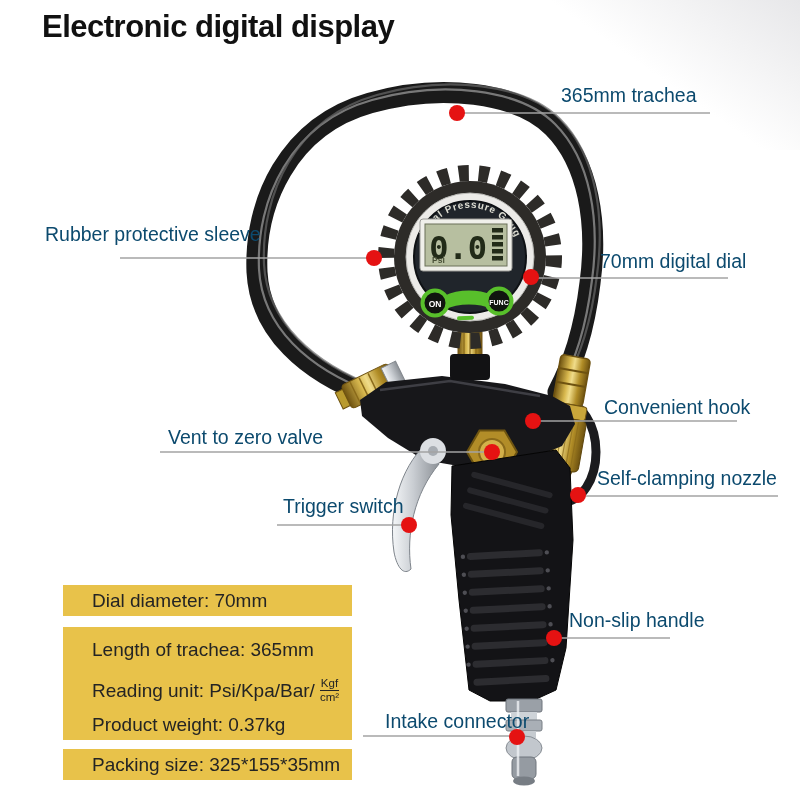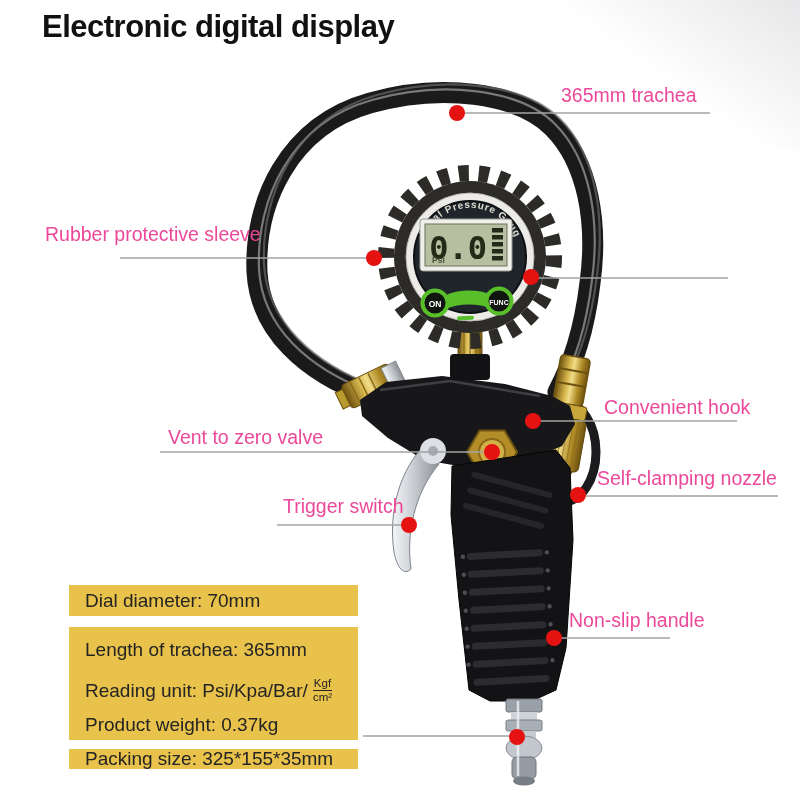--- a/index.html
+++ b/index.html
@@ -10,26 +10,26 @@
   .corner-shade{
     position:absolute;top:0;right:0;width:310px;height:150px;
     background:linear-gradient(215deg,#e7e7e9 0%,rgba(255,255,255,0) 48%);
     pointer-events:none;
   }
   .page-title{
     position:absolute;left:42px;top:9px;
     font-size:31px;font-weight:bold;letter-spacing:-0.5px;color:#111;
   }
   .callout{
-    position:absolute;font-size:19.5px;color:#ec4899;white-space:nowrap;
+    position:absolute;font-size:19.5px;color:#0c4a6e;white-space:nowrap;
   }
   #product-svg{position:absolute;left:0;top:0;}
   .spec-box{
-    position:absolute;left:69px;width:289px;background:#E8C24A;
-    display:flex;align-items:center;padding-left:16px;box-sizing:border-box;
+    position:absolute;left:63px;width:289px;background:#E8C24A;
+    display:flex;align-items:center;padding-left:29px;box-sizing:border-box;
     font-size:19px;color:#242424;
   }
   .spec-frac{
     display:inline-flex;flex-direction:column;align-items:flex-end;
     font-size:11.5px;line-height:1.12;margin-left:5px;color:#242424;
   }
   .frac-top{border-bottom:1.4px solid #242424;padding:0 1px;}
 </style>
 </head>
 <body>
@@ -223,38 +223,40 @@
       <circle cx="492" cy="452" r="8"></circle>
       <circle cx="578" cy="495" r="8"></circle>
       <circle cx="409" cy="525" r="8"></circle>
       <circle cx="554" cy="638" r="8"></circle>
       <circle cx="517" cy="737" r="8"></circle>
     </g>
   </svg>
 
   <div class="callout" style="left:561px;top:84px">365mm trachea</div>
   <div class="callout" style="left:45px;top:223px">Rubber protective sleeve</div>
+  <div class="callout" style="left:600px;top:250px">70mm digital dial</div>
   <div class="callout" style="left:604px;top:396px">Convenient hook</div>
   <div class="callout" style="left:168px;top:426px">Vent to zero valve</div>
   <div class="callout" style="left:597px;top:467px">Self-clamping nozzle</div>
   <div class="callout" style="left:569px;top:609px">Non-slip handle</div>
   <div class="callout" style="left:283px;top:495px">Trigger switch</div>
+  <div class="callout" style="left:385px;top:710px">Intake connector</div>
 
   <div class="spec-box" style="top:585px;height:31px">
     <span>Dial diameter: 70mm</span>
   </div>
   <div class="spec-box" style="top:627px;height:45px">
     <span>Length of trachea: 365mm</span>
   </div>
   <div class="spec-box" style="top:668px;height:45px">
     <span>Reading unit: Psi/Kpa/Bar/</span>
     <span class="spec-frac">
       <span class="frac-top">Kgf</span>
       <span class="frac-bottom">cm²</span>
     </span>
   </div>
   <div class="spec-box" style="top:710px;height:30px">
     <span>Product weight: 0.37kg</span>
   </div>
-  <div class="spec-box" style="top:749px;height:20px">
+  <div class="spec-box" style="top:749px;height:31px">
     <span>Packing size: 325*155*35mm</span>
   </div>
 </div>
 
 </body></html>

